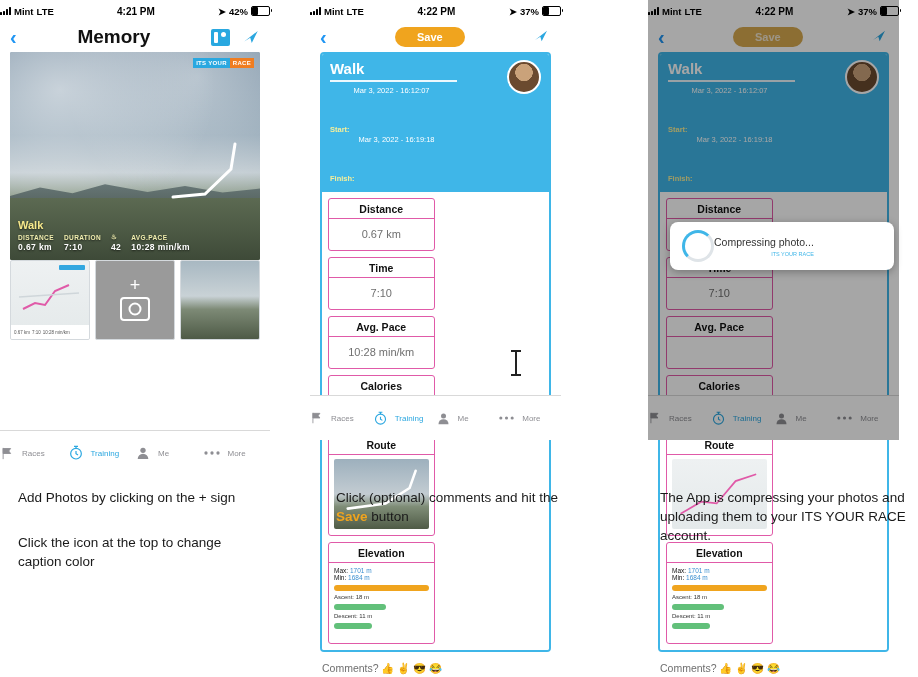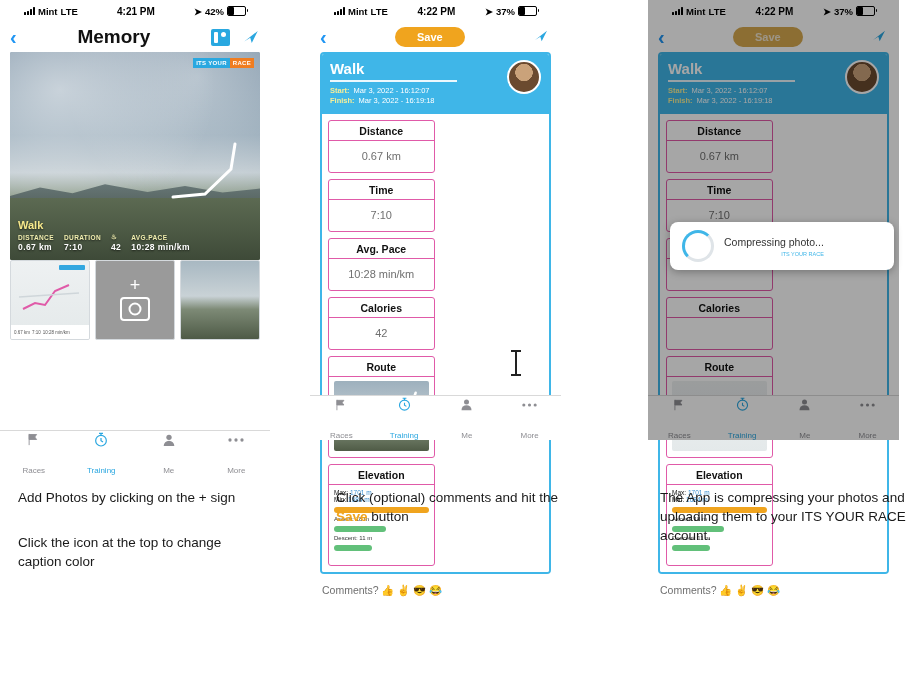--- a/index.html
+++ b/index.html
@@ -9,21 +9,21 @@
     color:#1a1a1a;overflow:hidden;position:relative;
   }
   .panel{position:absolute;top:0;}
   .p1{left:0;width:282px;}
   .p2{left:310px;width:260px;}
   .p3{left:648px;width:260px;}
 
   
   .phone1{position:absolute;left:0;top:0;width:270px;height:475px;background:#fff;}
   .statusbar{height:22px;display:flex;align-items:center;justify-content:space-between;
-    font-size:10px;padding:0 24px;color:#000;font-weight:700;}
+    font-size:10px;padding:0 0;color:#000;font-weight:700;}
   .sb-left{display:flex;align-items:center;gap:3px;font-size:9.5px;}
   .sb-right{display:flex;align-items:center;gap:3px;font-size:9.5px;}
   .bars{display:inline-flex;align-items:flex-end;gap:1px;height:8px;}
   .bars i{display:block;width:2px;background:#000;border-radius:.5px;}
   .bars i:nth-child(1){height:3px}.bars i:nth-child(2){height:4.5px}
   .bars i:nth-child(3){height:6px}.bars i:nth-child(4){height:8px}
   .batt{width:17px;height:8px;border:1px solid #000;border-radius:2px;position:relative;display:inline-block;}
   .batt:after{content:"";position:absolute;right:-3px;top:2px;width:1.5px;height:3px;background:#000;border-radius:0 1px 1px 0;}
   .batt span{display:block;height:100%;background:#000;border-radius:1px;}
 
@@ -64,40 +64,40 @@
   .thumb .pinkpath{position:absolute;left:8px;top:16px;width:60px;height:38px;}
   .thumb .mini-stats{position:absolute;left:0;right:0;bottom:0;height:14px;background:#fff;display:flex;align-items:center;gap:2px;padding:0 3px;}
   .thumb .mini-stats span{font-size:4.5px;color:#555;}
   .thumb.plus{background:#9a9a9a;display:flex;flex-direction:column;align-items:center;justify-content:center;gap:6px;color:#fff;}
   .thumb.plus .plussign{font-size:18px;line-height:12px;font-weight:300;}
   .cam{width:26px;height:20px;border:2px solid #fff;border-radius:4px;position:relative;}
   .cam:before{content:"";position:absolute;left:50%;top:50%;transform:translate(-50%,-50%);width:9px;height:9px;border:2px solid #fff;border-radius:50%;}
   .thumb.photo3{background:linear-gradient(#a8b8c2 0%,#c9d2d6 45%,#7d8a76 62%,#4e5a46 100%);}
 
   .tabbar{position:absolute;left:0;right:0;bottom:0;height:44px;border-top:1px solid #d9d9d9;display:flex;background:#fff;}
-  .tab{flex:1;display:flex;flex-direction:column;align-items:center;justify-content:space-between;gap:18px;color:#8e8e93;font-size:8px;}
+  .tab{flex:1;display:flex;flex-direction:row;align-items:center;justify-content:flex-start;gap:7px;color:#8e8e93;font-size:8px;}
   .tab.active{color:#2ba7e0;}
   .tab .ic{height:17px;display:flex;align-items:center;}
 
   .note{font-size:13.5px;line-height:19px;color:#1a1a1a;}
   .p1 .notes{position:absolute;top:488px;left:18px;width:250px;}
   .p1 .notes p{margin:0 0 26px;}
 
   
   .phoneS{position:relative;width:251px;height:440px;background:#fff;}
   .navbar2{height:30px;display:flex;align-items:center;justify-content:space-between;padding:0 10px;}
   .savebtn{background:#f0a41e;color:#fff;font-size:11px;font-weight:700;border-radius:11px;padding:4px 22px;}
   .savebtn.dis{background:#d7a94f;color:#f0e5cf;}
 
   .card{margin:0 10px;border:2px solid #3fb6e8;border-radius:4px;background:#fff;overflow:hidden;}
   .card-head{background:#3fb6e8;padding:6px 8px 8px;position:relative;}
   .card-head h3{margin:0;font-size:15px;color:#fff;font-weight:700;}
   .hr{height:2px;background:#fff;width:60%;margin:3px 0 4px;opacity:.9;}
   .sfrow{font-size:7.5px;color:#fff;display:flex;gap:4px;line-height:10px;}
-  .sfrow b{color:#f5ef9a;}
+  .sfrow b{color:#f5ef9a;margin-top:39px;}
   .avatar{position:absolute;right:8px;top:6px;width:30px;height:30px;border-radius:50%;border:2px solid #fff;
     background:radial-gradient(circle at 50% 35%, #caa27a 0 35%, #6b4a2f 36% 100%);overflow:hidden;}
   .grid2{display:flex;flex-wrap:wrap;padding:6px;gap:6px;background:#fff;}
   .cell{width:calc(50% - 3px);border:1.5px solid #e05aa8;border-radius:3px;overflow:hidden;background:#fff;}
   .cell .t{font-size:10.5px;font-weight:700;text-align:center;padding:4px 0 3px;border-bottom:1.5px solid #e05aa8;color:#111;}
   .cell .v{font-size:11px;color:#6f6f6f;text-align:center;padding:9px 0 10px;}
   .cell.tall{height:100px;}
   .cell.tall .body{padding:4px 5px;}
   .elev-line{font-size:6.5px;color:#111;font-weight:700;}
   .elev-line span{color:#3b8fd0;font-weight:400;}
@@ -108,21 +108,21 @@
   .small{font-size:6px;color:#333;}
   .routebox{height:70px;background:linear-gradient(#9db0bd 0%,#c3ccd2 50%,#7f8d77 68%,#4f5b46 100%);border-radius:2px;position:relative;overflow:hidden;}
   .comments{font-size:10.5px;color:#6f6f6f;padding:10px 12px 0;}
   .cursor{position:absolute;left:205px;top:350px;width:2px;height:26px;background:#222;}
   .cursor:before,.cursor:after{content:"";position:absolute;left:-4px;width:10px;height:2px;background:#222;}
   .cursor:before{top:0}.cursor:after{bottom:0}
 
   
   .dimlayer{position:absolute;inset:0;background:rgba(0,0,0,.35);}
   .toast{position:absolute;left:22px;top:222px;width:200px;height:48px;background:#fff;border-radius:8px;
-    box-shadow:0 2px 8px rgba(0,0,0,.3);display:flex;align-items:center;gap:10px;padding:0 12px;}
+    box-shadow:0 2px 8px rgba(0,0,0,.3);display:flex;align-items:center;padding:0 12px;}
   .spinner{width:26px;height:26px;border-radius:50%;border:3px solid #dfe4e8;border-top-color:#3fb6e8;border-left-color:#3fb6e8;}
   .toast .txt{font-size:10.5px;color:#333;}
   .toast .sub{font-size:5.5px;color:#3fb6e8;text-align:right;margin-top:3px;}
   .p2 .notes,.p3 .notes{position:absolute;top:488px;left:26px;width:245px;}
   .p3 .notes{left:12px;width:250px;}
   .p2 .notes p,.p3 .notes p{margin:0;}
   .savew{color:#f0a41e;font-weight:700;}
 </style>
 </head>
 <body>

